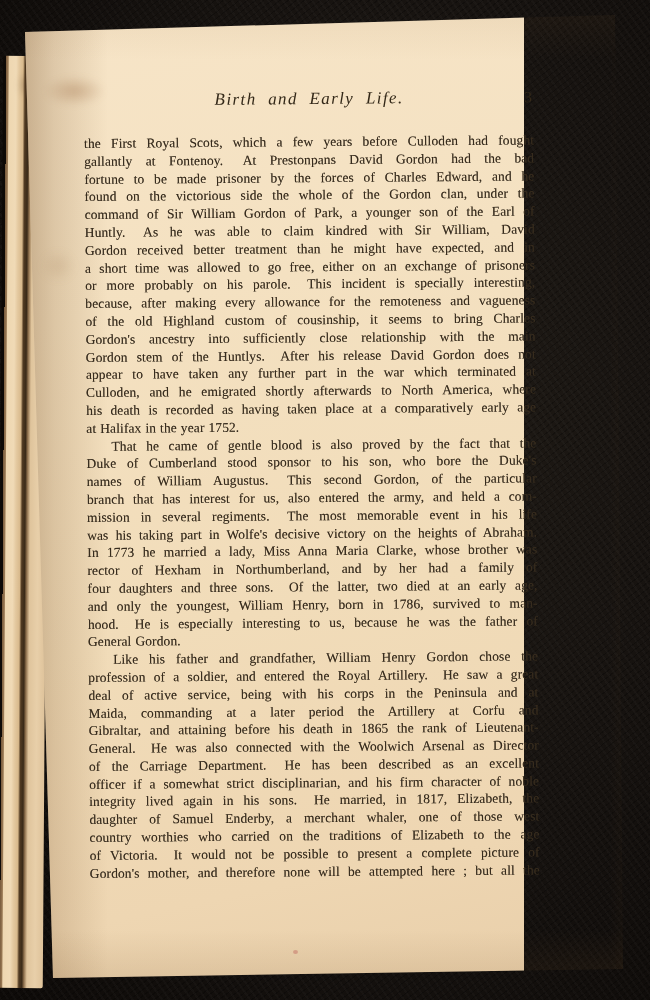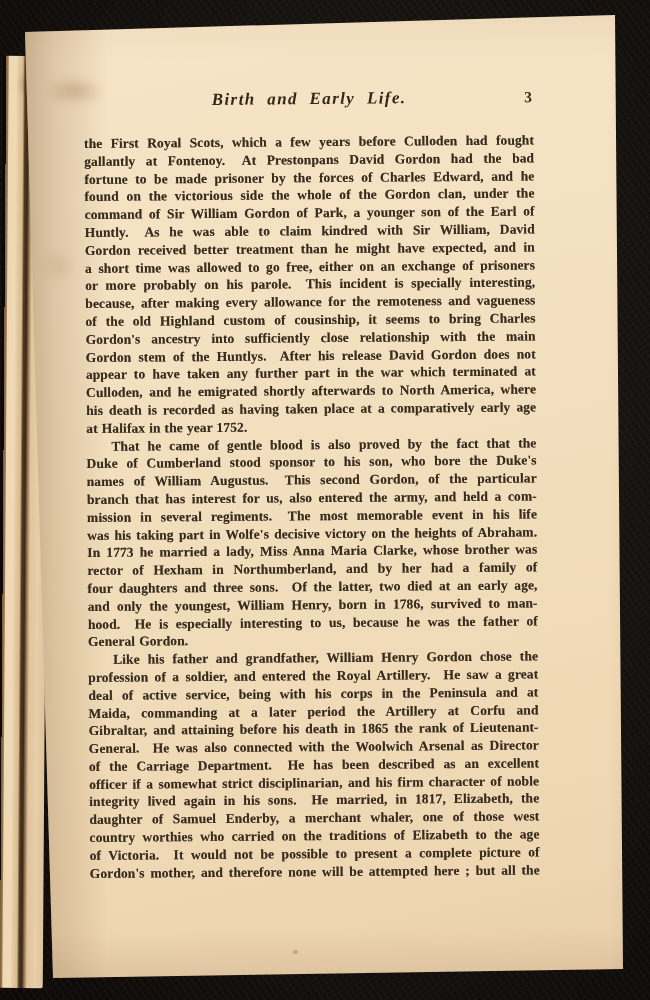--- a/index.html
+++ b/index.html
@@ -37,25 +37,24 @@
     position: absolute;
     left: 12px; top: 64px;
     width: 48px; height: 42px;
     background: radial-gradient(closest-side, rgba(68,38,18,0.6), rgba(68,38,18,0) 75%);
     filter: blur(3px);
   }
   
   .page {
     position: absolute;
     left: 0; top: 0;
-    width: 650px; height: 1000px;
+    width: 524px; height: 1000px;
     clip-path: polygon(25px 32px, 615px 15px, 623px 969px, 53px 978px);
     background: linear-gradient(168deg,
       #f7e5c8 0%, #f4e1c1 30%, #f1dcb9 60%, #eed6b2 85%, #e8cea9 100%);
-    font-weight: bold;
   }
   .gutter-shadow {
     position: absolute;
     left: 18px; top: 20px;
     width: 90px; height: 960px;
     background: linear-gradient(90deg,
       rgba(125,88,48,0.42) 0%, rgba(125,88,48,0.20) 40%, rgba(125,88,48,0) 100%);
   }
   .page-vignette {
     position: absolute;

